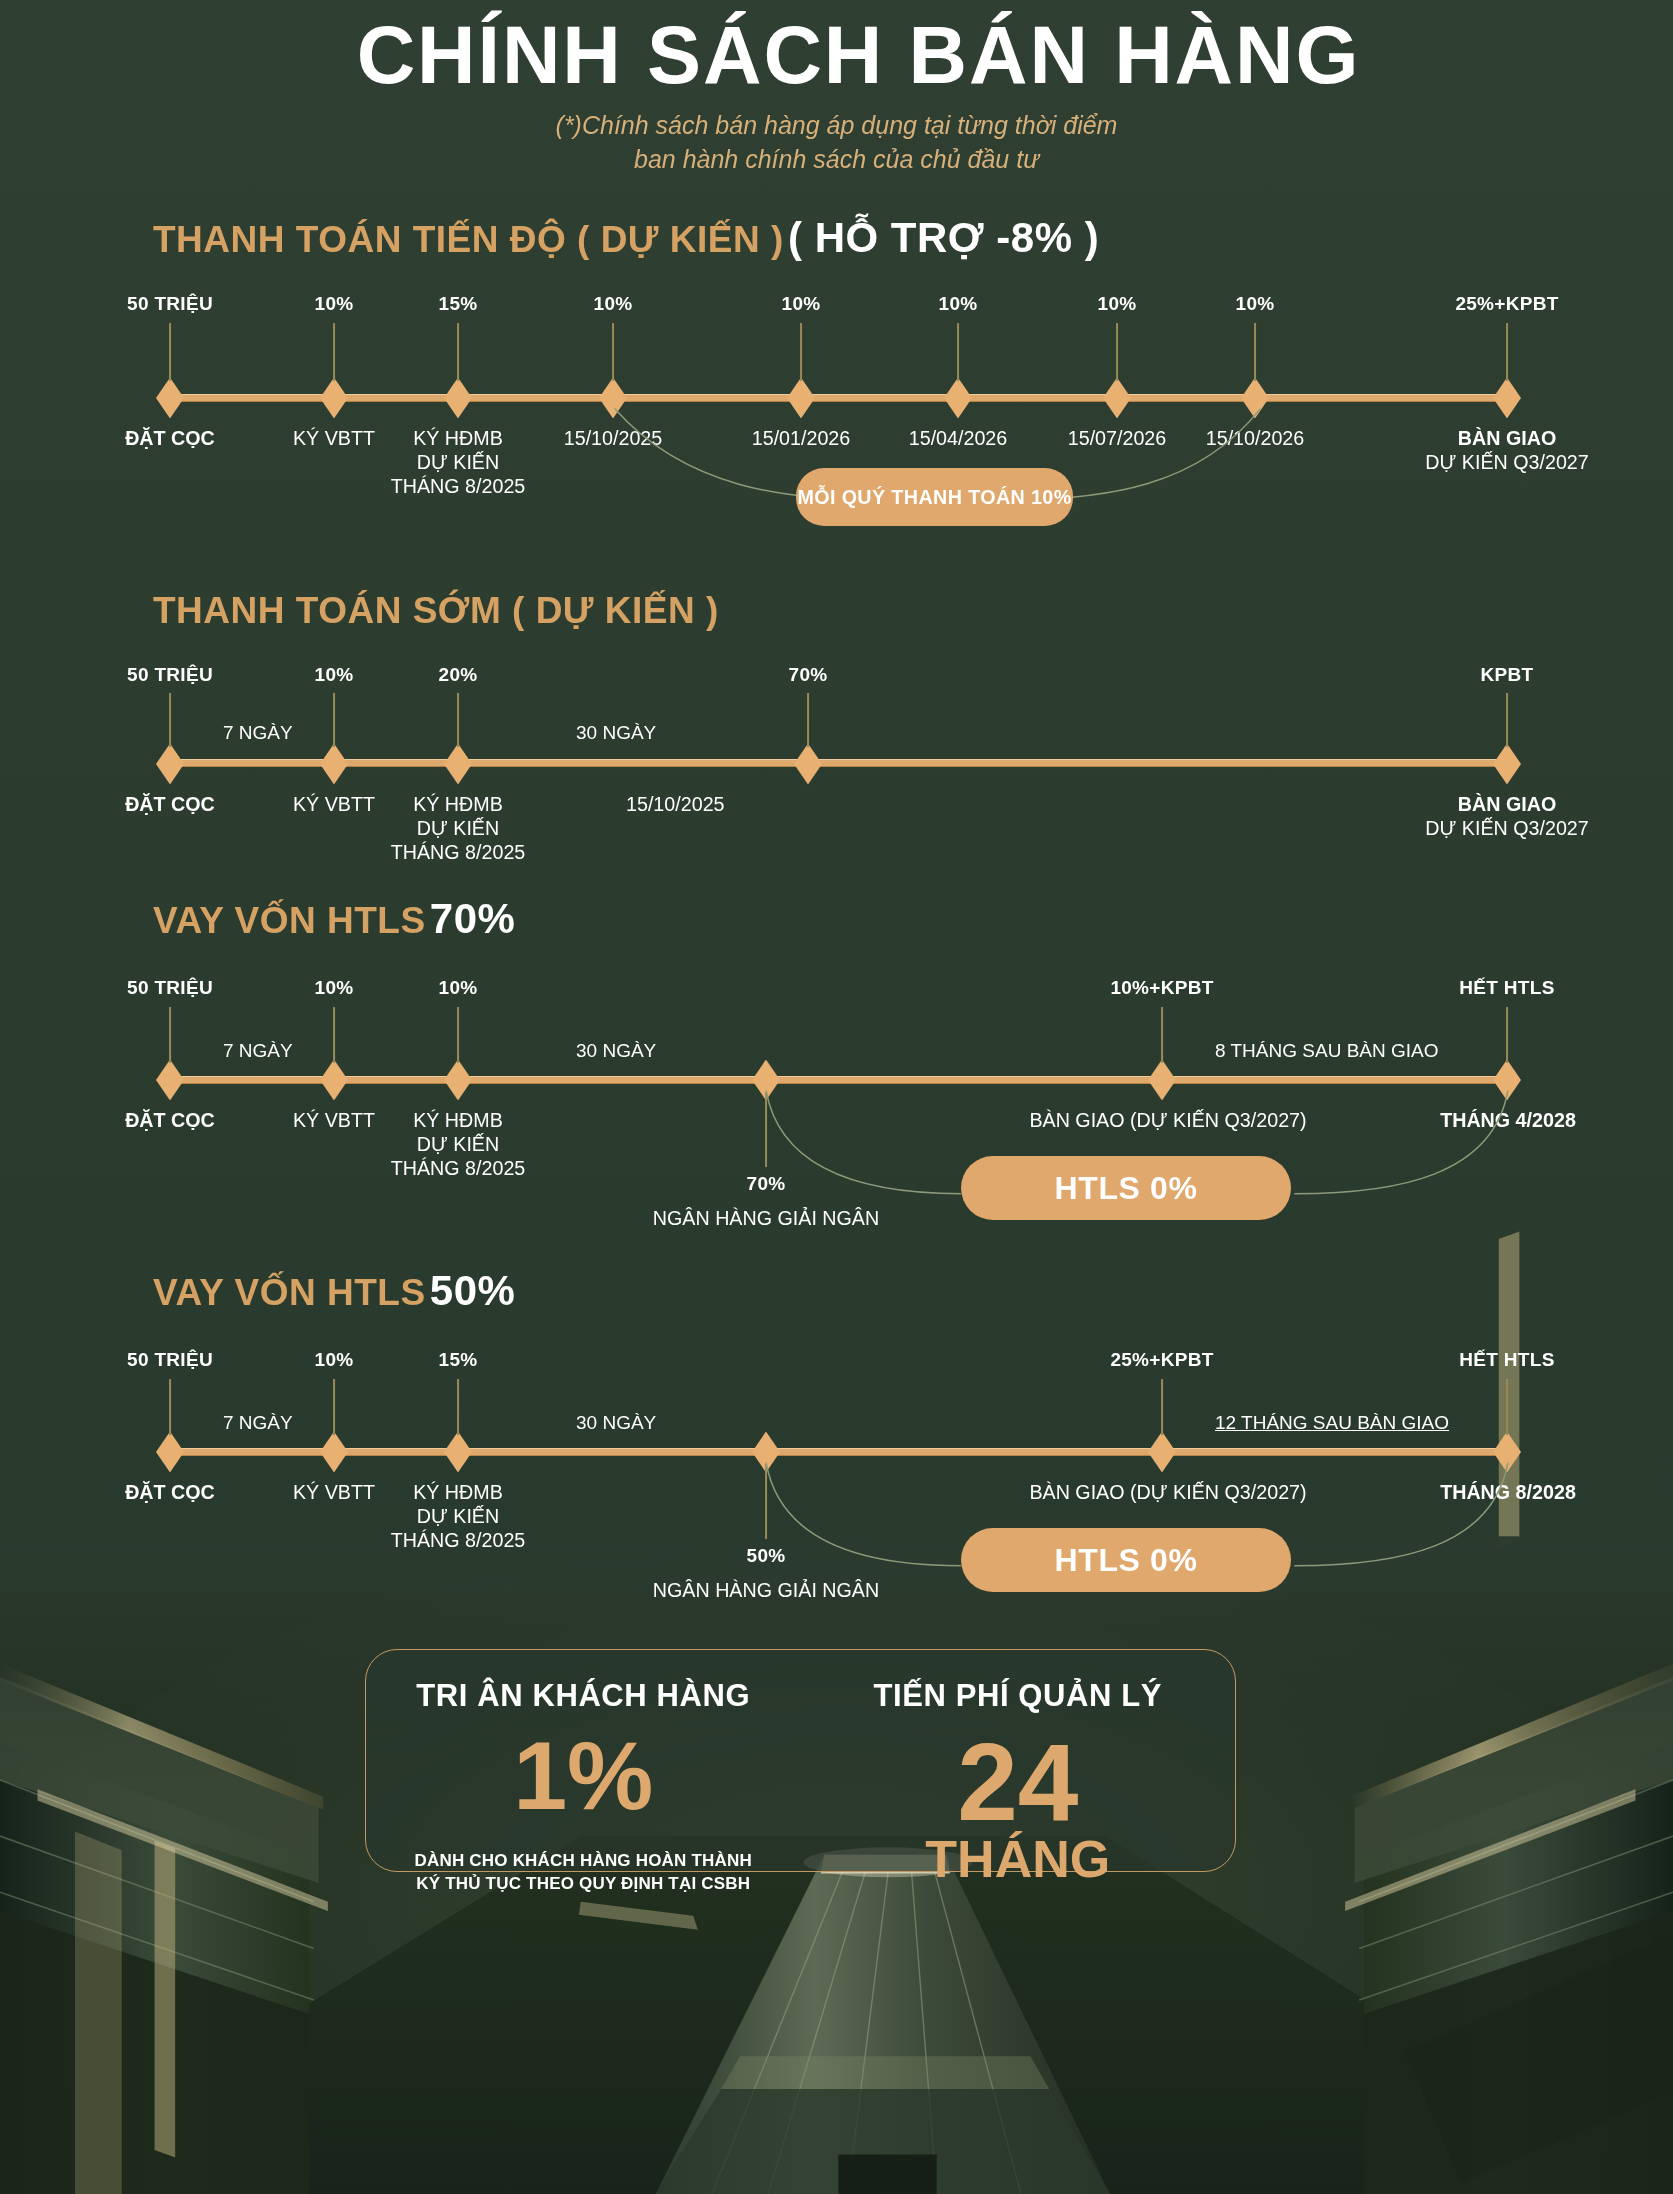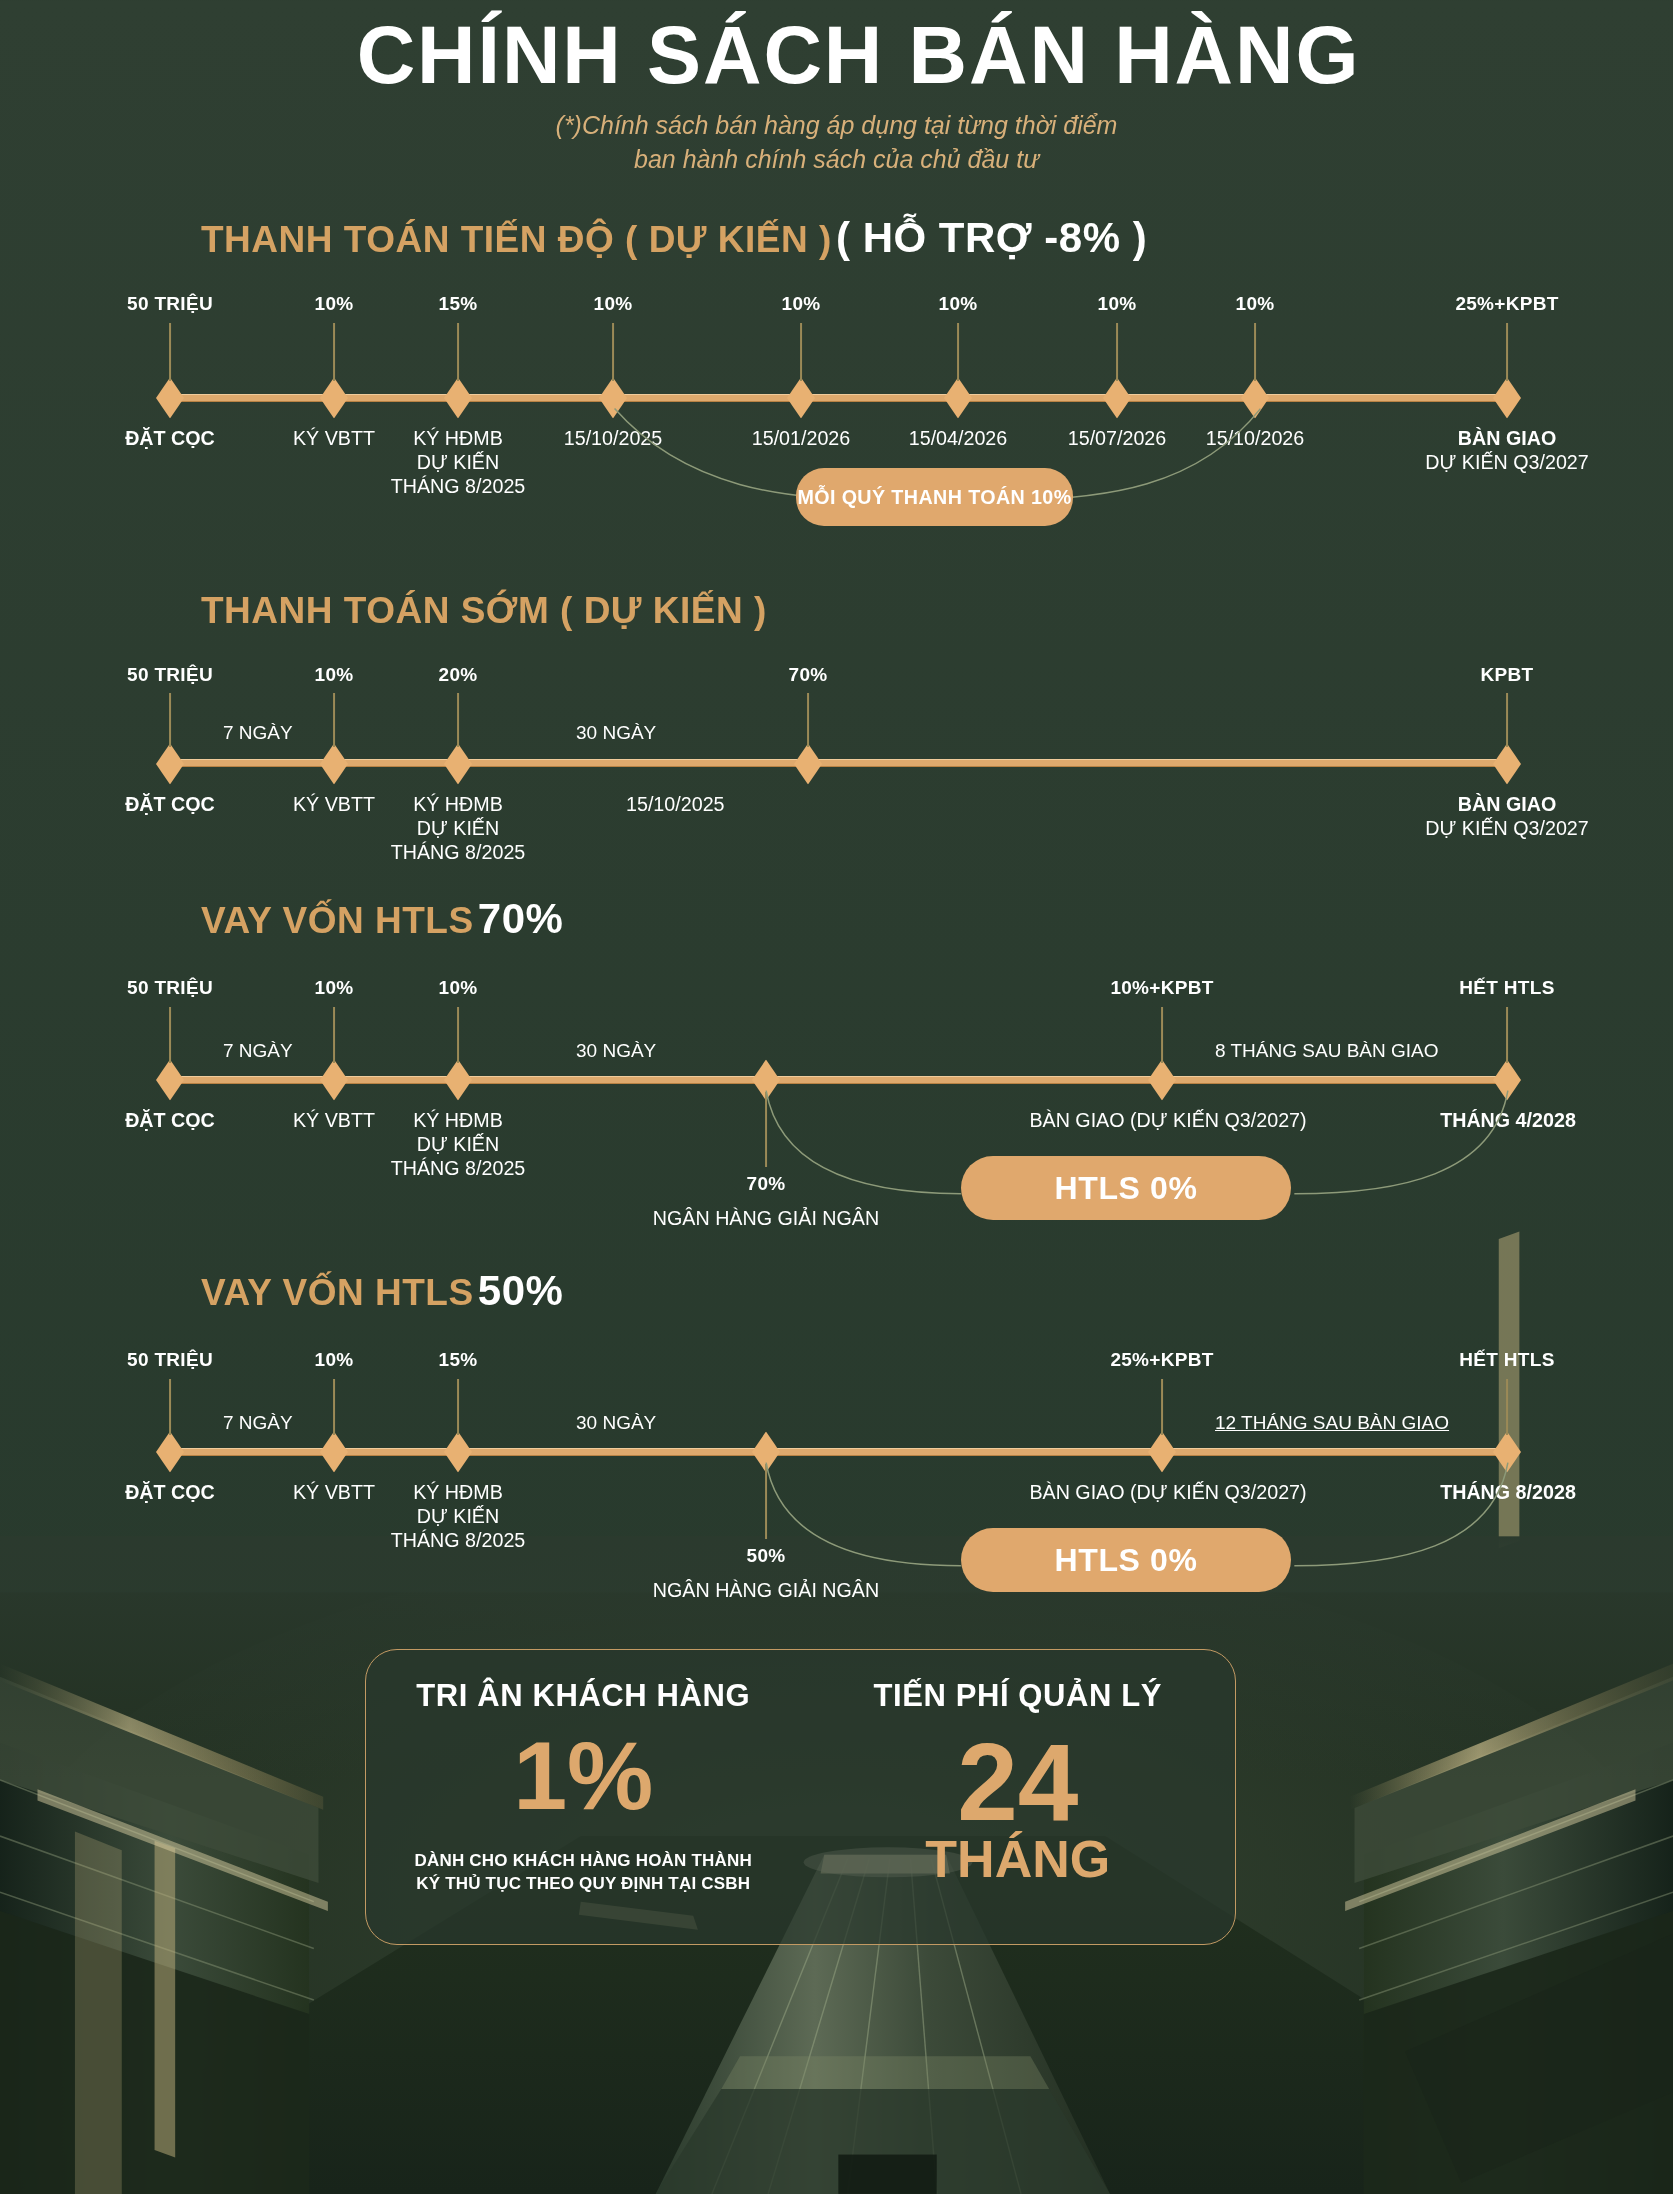--- a/index.html
+++ b/index.html
@@ -24,21 +24,21 @@
     font-size:81px; font-weight:700; letter-spacing:1.9px; color:#ffffff;
     line-height:1.0;
     padding-left:44px;
   }
   .sub-line {
     font-size:25px; font-style:italic; color:#d8b07a; line-height:1.35;
     margin-top:13px;
   }
 
   
-  .sec-title { position:absolute; white-space:nowrap; font-weight:700;margin-left:48px; }
+  .sec-title { position:absolute; white-space:nowrap; font-weight:700; }
   .sec-title .gold  { color:#d5a263; font-size:37px; letter-spacing:0.5px; }
   .sec-title .white { color:#ffffff;  font-size:42px; letter-spacing:0.5px; }
 
   
   .tl-bar {
     position:absolute; height:8.4px;
     background:#dea96d;
     border-top:0.9px solid #f0cb9b;
     border-bottom:0.9px solid #b88244;
   }
@@ -402,21 +402,21 @@
     <div class="lbl gap left" style="left:576px; top:1412px;">30 NGÀY</div>
     <div class="lbl gap left" style="left:1215px; top:1412px;text-decoration:underline;">12 THÁNG SAU BÀN GIAO</div>
 
     <svg class="curve" style="left:753px; top:1457px; width:768px; height:122px;" viewBox="0 0 820 130">
       <path d="M14,6 C30,96 130,116 222,116" fill="none" stroke="#8d9a79" stroke-width="1.6"></path>
       <path d="M806,6 C790,96 690,116 578,116" fill="none" stroke="#8d9a79" stroke-width="1.6"></path>
     </svg>
     <div class="pill big" style="left:961px; top:1528px; width:330px; height:64px;">HTLS 0%</div>
   </div>
 
-  <div class="promo" style="left:365px; top:1649px; width:871px; height:296px;">
+  <div class="promo" style="left:365px; top:1649px; width:871px; height:223px;">
     <div class="promo-col">
       <div class="promo-head">TRI ÂN KHÁCH HÀNG</div>
       <div class="promo-num">1%</div>
       <div class="promo-fine">
         <div>DÀNH CHO KHÁCH HÀNG HOÀN THÀNH</div>
         <div>KÝ THỦ TỤC  THEO QUY ĐỊNH TẠI CSBH</div>
       </div>
     </div>
     <div class="promo-col">
       <div class="promo-head">TIẾN PHÍ QUẢN LÝ</div>

